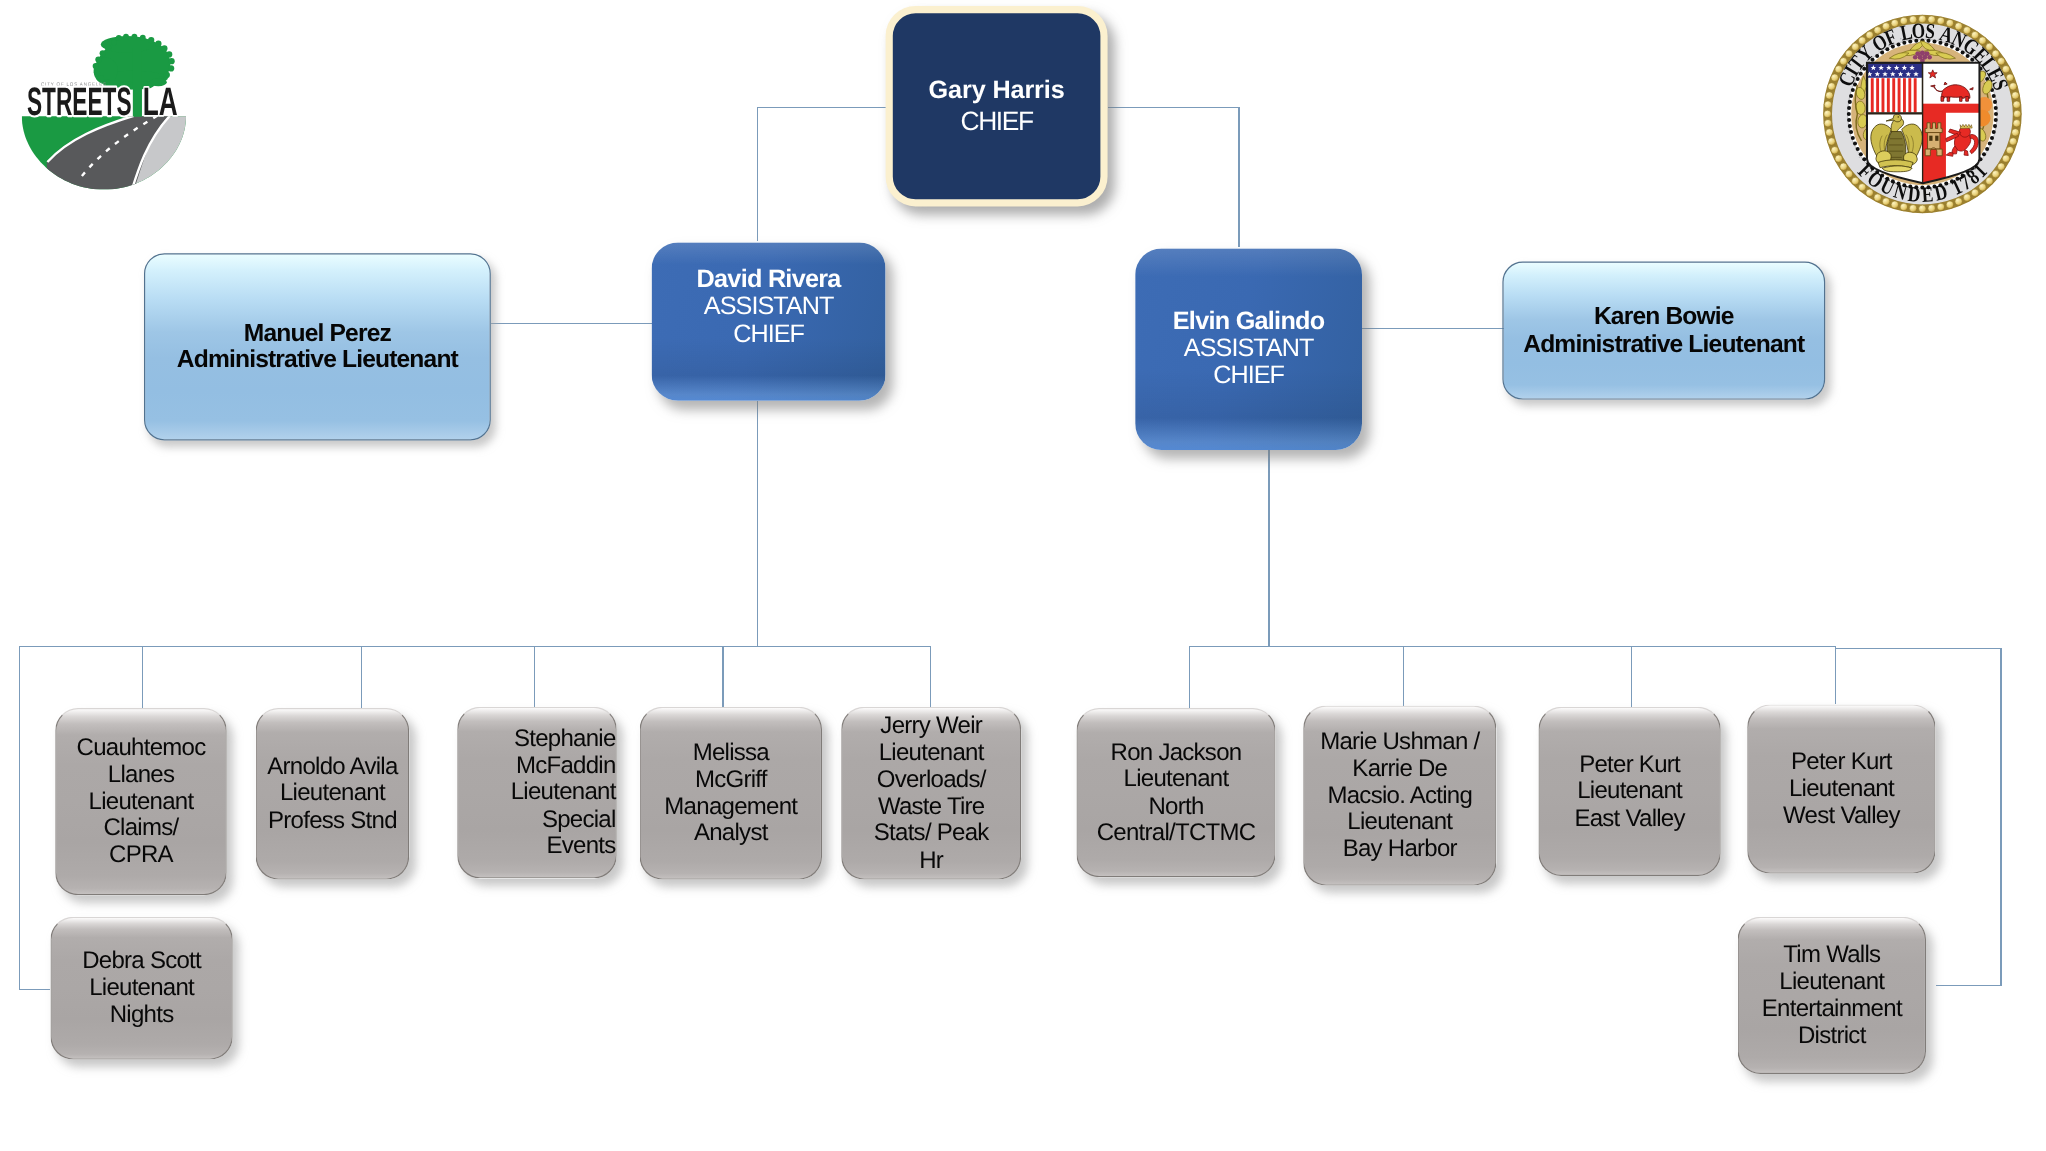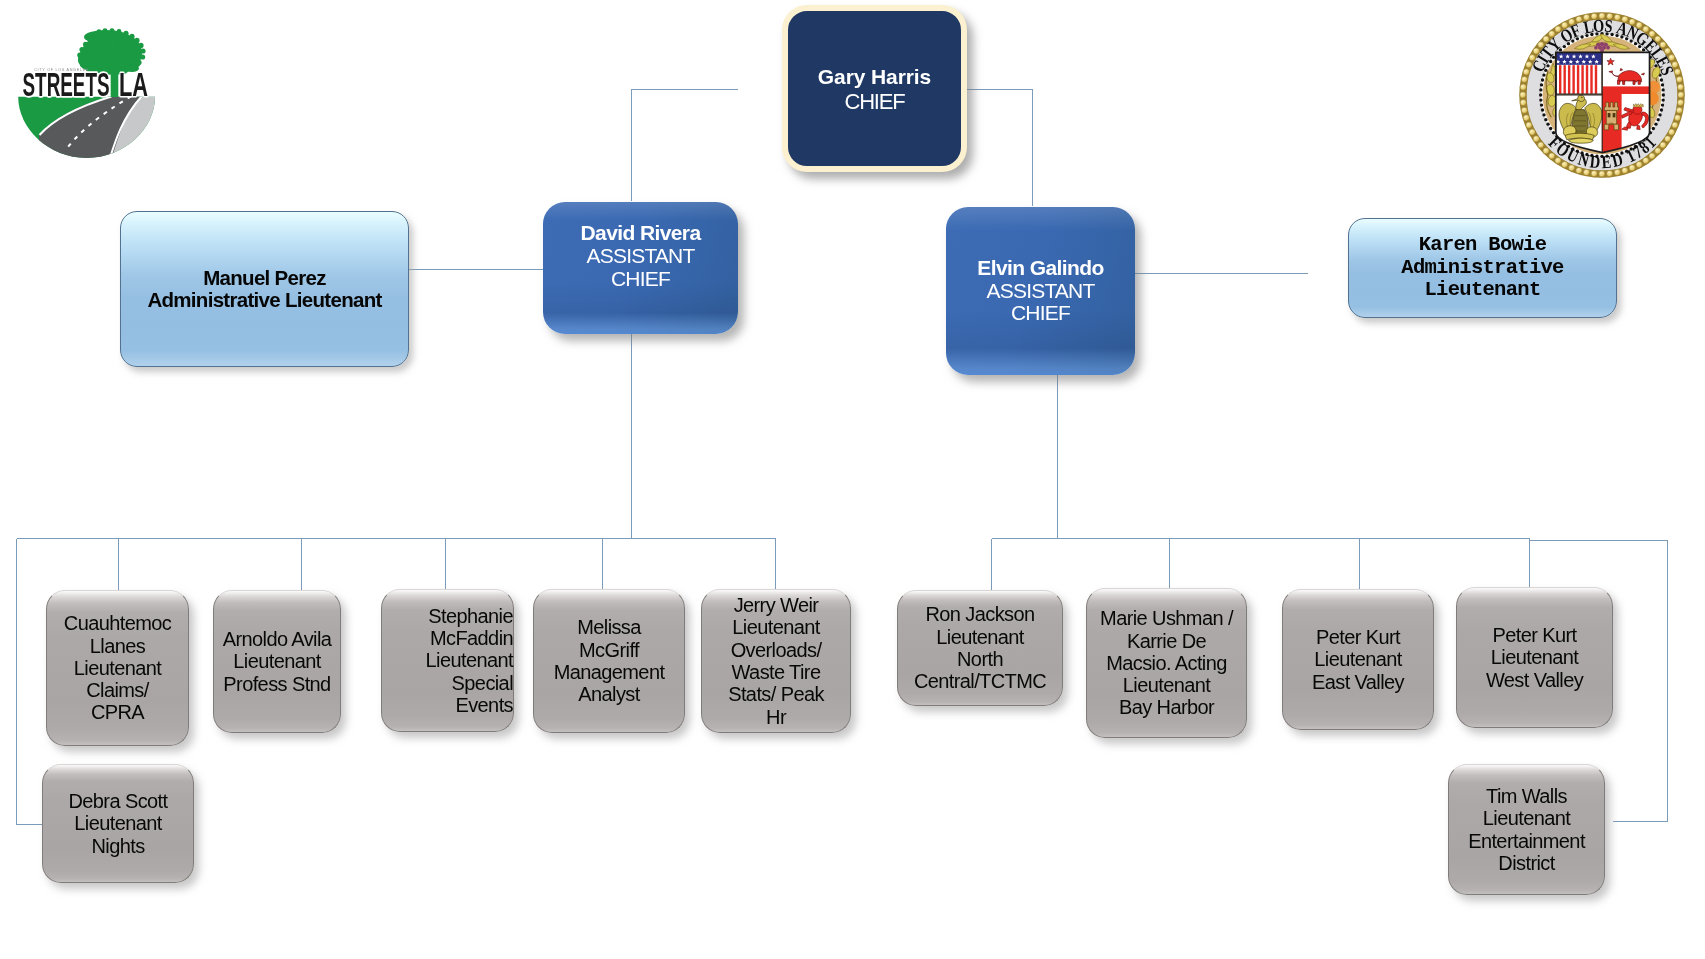--- a/index.html
+++ b/index.html
@@ -625,21 +625,21 @@
           <text text-anchor="middle" transform="translate(105.54,184.82) rotate(-3.74) scale(0.8,1)">E</text>
           <text text-anchor="middle" transform="translate(119.58,182.71) rotate(-13.32) scale(0.8,1)">D</text>
           <text text-anchor="middle" transform="translate(136.21,176.90) rotate(-25.21) scale(0.8,1)">1</text>
           <text text-anchor="middle" transform="translate(145.06,172.08) rotate(-32.01) scale(0.8,1)">7</text>
           <text text-anchor="middle" transform="translate(153.27,166.24) rotate(-38.81) scale(0.8,1)">8</text>
           <text text-anchor="middle" transform="translate(160.73,159.47) rotate(-45.60) scale(0.8,1)">1</text>
         </g>
     </svg>
   </div>
 
-  <div class="node n-root" style="left:738px;top:5px;width:185px;height:167px;margin-left:44px;">
+  <div class="node n-root" style="left:738px;top:5px;width:185px;height:167px;">
     <div class="label">
       <span class="nm">Gary Harris</span>
       <span class="sub">CHIEF</span>
     </div>
   </div>
 
   <div class="node n-asst" style="left:543px;top:202px;width:195px;height:132px;">
     <div class="label" style="margin-top:-23px;">
       <span class="nm">David Rivera</span>
       <span class="sub">ASSISTANT<br>CHIEF</span>
@@ -653,21 +653,21 @@
     </div>
   </div>
 
   <div class="node n-lt" style="left:120px;top:211px;width:289px;height:156px;">
     <div class="label">
       <span class="nm">Manuel Perez</span>
       <span class="sub">Administrative Lieutenant</span>
     </div>
   </div>
 
-  <div class="node n-lt" style="left:1348px;top:218px;width:269px;height:100px;font-family:Liberation Mono, monospace;">
+  <div class="node n-lt" style="left:1252px;top:218px;width:269px;height:115px;">
     <div class="label">
       <span class="nm">Karen Bowie</span>
       <span class="sub">Administrative Lieutenant</span>
     </div>
   </div>
 
   <div class="node n-gray" style="left:46px;top:590px;width:143px;height:156px;">
     <div class="label">Cuauhtemoc<br>Llanes<br>Lieutenant<br>Claims/<br>CPRA</div>
   </div>
   <div class="node n-gray" style="left:213px;top:590px;width:128px;height:143px;justify-content:flex-end;">
@@ -675,21 +675,21 @@
   </div>
   <div class="node n-gray" style="left:381px;top:589px;width:133px;height:143px;text-align:right;">
     <div class="label">Stephanie<br>McFaddin<br>Lieutenant<br>Special<br>Events</div>
   </div>
   <div class="node n-gray" style="left:533px;top:589px;width:152px;height:144px;">
     <div class="label">Melissa<br>McGriff<br>Management<br>Analyst</div>
   </div>
   <div class="node n-gray" style="left:701px;top:589px;width:150px;height:144px;">
     <div class="label">Jerry Weir<br>Lieutenant<br>Overloads/<br>Waste Tire<br>Stats/ Peak<br>Hr</div>
   </div>
-  <div class="node n-gray" style="left:897px;top:590px;width:166px;height:116px;align-items:center;">
+  <div class="node n-gray" style="left:897px;top:590px;width:166px;height:141px;align-items:center;">
     <div class="label">Ron Jackson<br>Lieutenant<br>North<br>Central/TCTMC</div>
   </div>
   <div class="node n-gray" style="left:1086px;top:588px;width:161px;height:150px;">
     <div class="label">Marie Ushman /<br>Karrie De<br>Macsio. Acting<br>Lieutenant<br>Bay Harbor</div>
   </div>
   <div class="node n-gray" style="left:1282px;top:589px;width:152px;height:141px;">
     <div class="label">Peter Kurt<br>Lieutenant<br>East Valley</div>
   </div>
   <div class="node n-gray" style="left:1456px;top:587px;width:157px;height:141px;">
     <div class="label">Peter Kurt<br>Lieutenant<br>West Valley</div>

